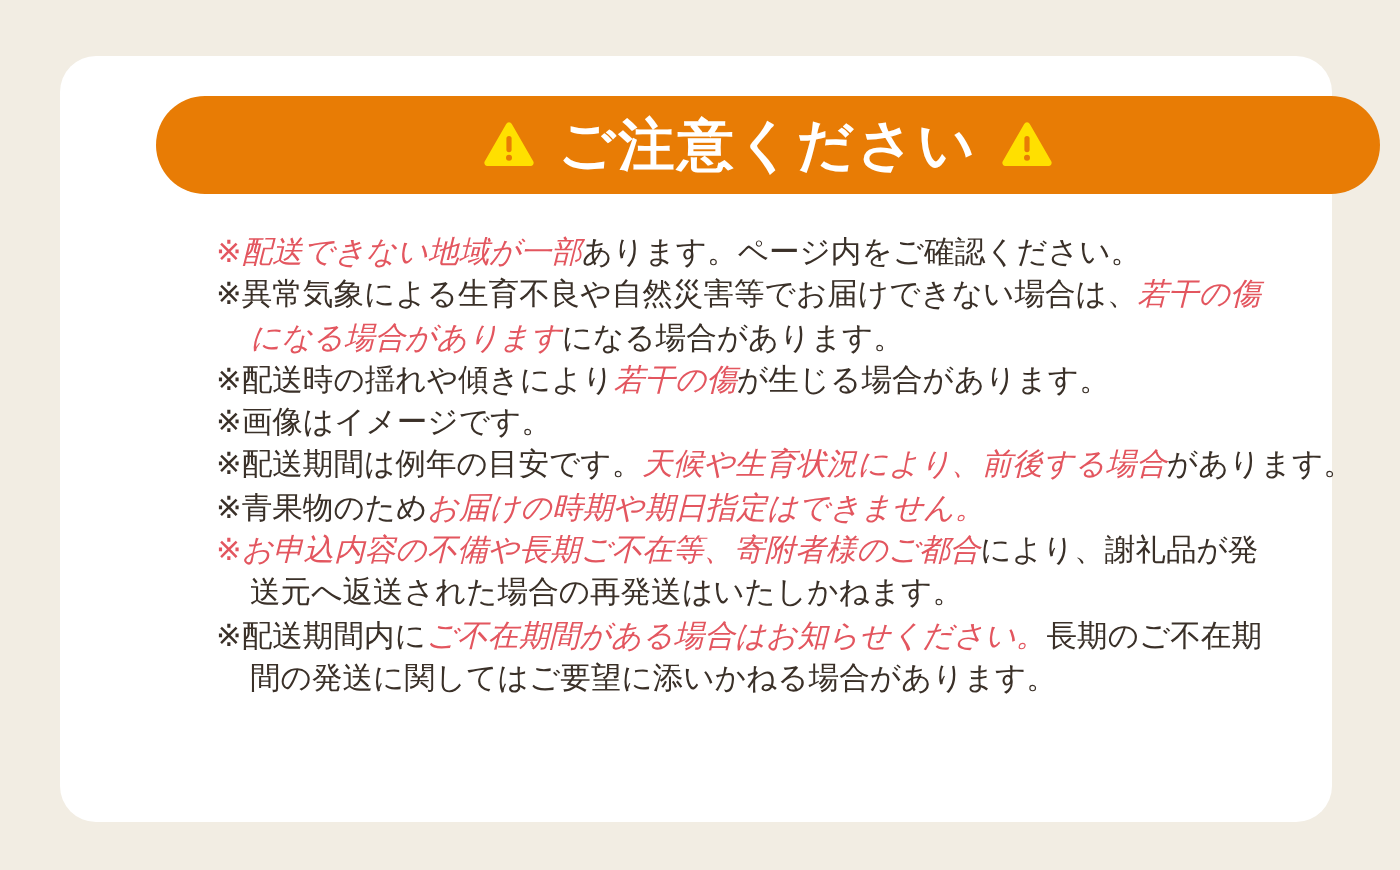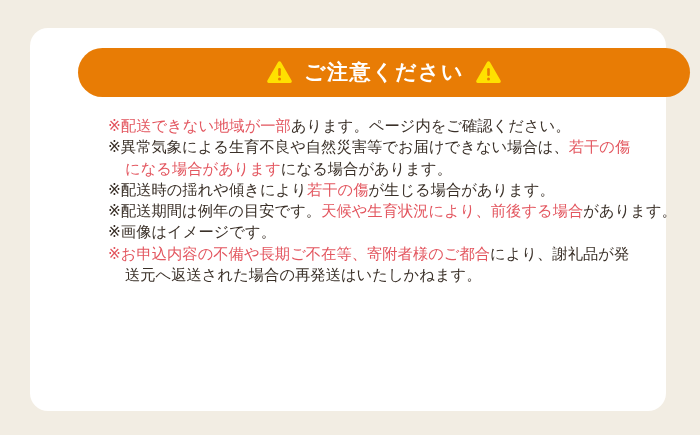--- a/index.html
+++ b/index.html
@@ -43,21 +43,21 @@
 
   .warn-icon {
     display: block;
     width: 27px;
     height: 25px;
     flex: 0 0 auto;
   }
 
   #notice-header-title {
     color: #ffffff;
-    font-size: 21px;
+    font-size: 28px;
     font-weight: bold;
     letter-spacing: 1.5px;
     line-height: 1;
     white-space: nowrap;
   }
 
   #notice-body {
     position: absolute;
     left: 78px;
     top: 88px;
@@ -71,21 +71,21 @@
     white-space: nowrap;
     letter-spacing: 0px;
   }
 
   .cont {
     display: block;
     padding-left: 17px;
     white-space: nowrap;
   }
 
-  .hl { color: #e3565f; }
+  .hl { color: #e3565f; font-style: italic; }
   .mark-red { color: #e3565f; }
   .mark-dark { color: #3a3028; }
 </style>
 </head>
 <body>
 
 <div id="notice-card">
 
   <div id="notice-header">
     <span>
@@ -102,18 +102,20 @@
         <rect x="12.2" y="8.0" width="2.6" height="8.1" rx="1.3" fill="#e87c05"></rect>
         <circle cx="13.5" cy="18.9" r="1.5" fill="#e87c05"></circle>
       </svg>
     </span>
   </div>
 
   <div id="notice-body">
       <div class="notice-line"><span class="mark-red">※</span><span class="hl">配送できない地域が一部</span><span class="">あります。ページ内をご確認ください。</span></div>
       <div class="notice-line"><span class="mark-dark">※</span><span class="">異常気象による生育不良や自然災害等でお届けできない場合は、</span><span class="hl">若干の傷</span><span class="cont"><span class="hl">になる場合があります</span><span class="">になる場合があります。</span></span></div>
       <div class="notice-line"><span class="mark-dark">※</span><span class="">配送時の揺れや傾きにより</span><span class="hl">若干の傷</span><span class="">が生じる場合があります。</span></div>
+      <div class="notice-line"><span class="mark-dark">※</span><span class="">画像はイメージです。</span></div>
       <div class="notice-line"><span class="mark-dark">※</span><span class="">配送期間は例年の目安です。</span><span class="hl">天候や生育状況により、前後する場合</span><span class="">があります。</span></div>
-      <div class="notice-line"><span class="mark-dark">※</span><span class="">画像はイメージです。</span></div>
+      <div class="notice-line"><span class="mark-dark">※</span><span class="">青果物のため</span><span class="hl">お届けの時期や期日指定はできません。</span></div>
       <div class="notice-line"><span class="mark-red">※</span><span class="hl">お申込内容の不備や長期ご不在等、寄附者様のご都合</span><span class="">により、謝礼品が発</span><span class="cont"><span class="">送元へ返送された場合の再発送はいたしかねます。</span></span></div>
+      <div class="notice-line"><span class="mark-dark">※</span><span class="">配送期間内に</span><span class="hl">ご不在期間がある場合はお知らせください。</span><span class="">長期のご不在期</span><span class="cont"><span class="">間の発送に関してはご要望に添いかねる場合があります。</span></span></div>
     </div>
 
 </div>
 
 </body></html>

